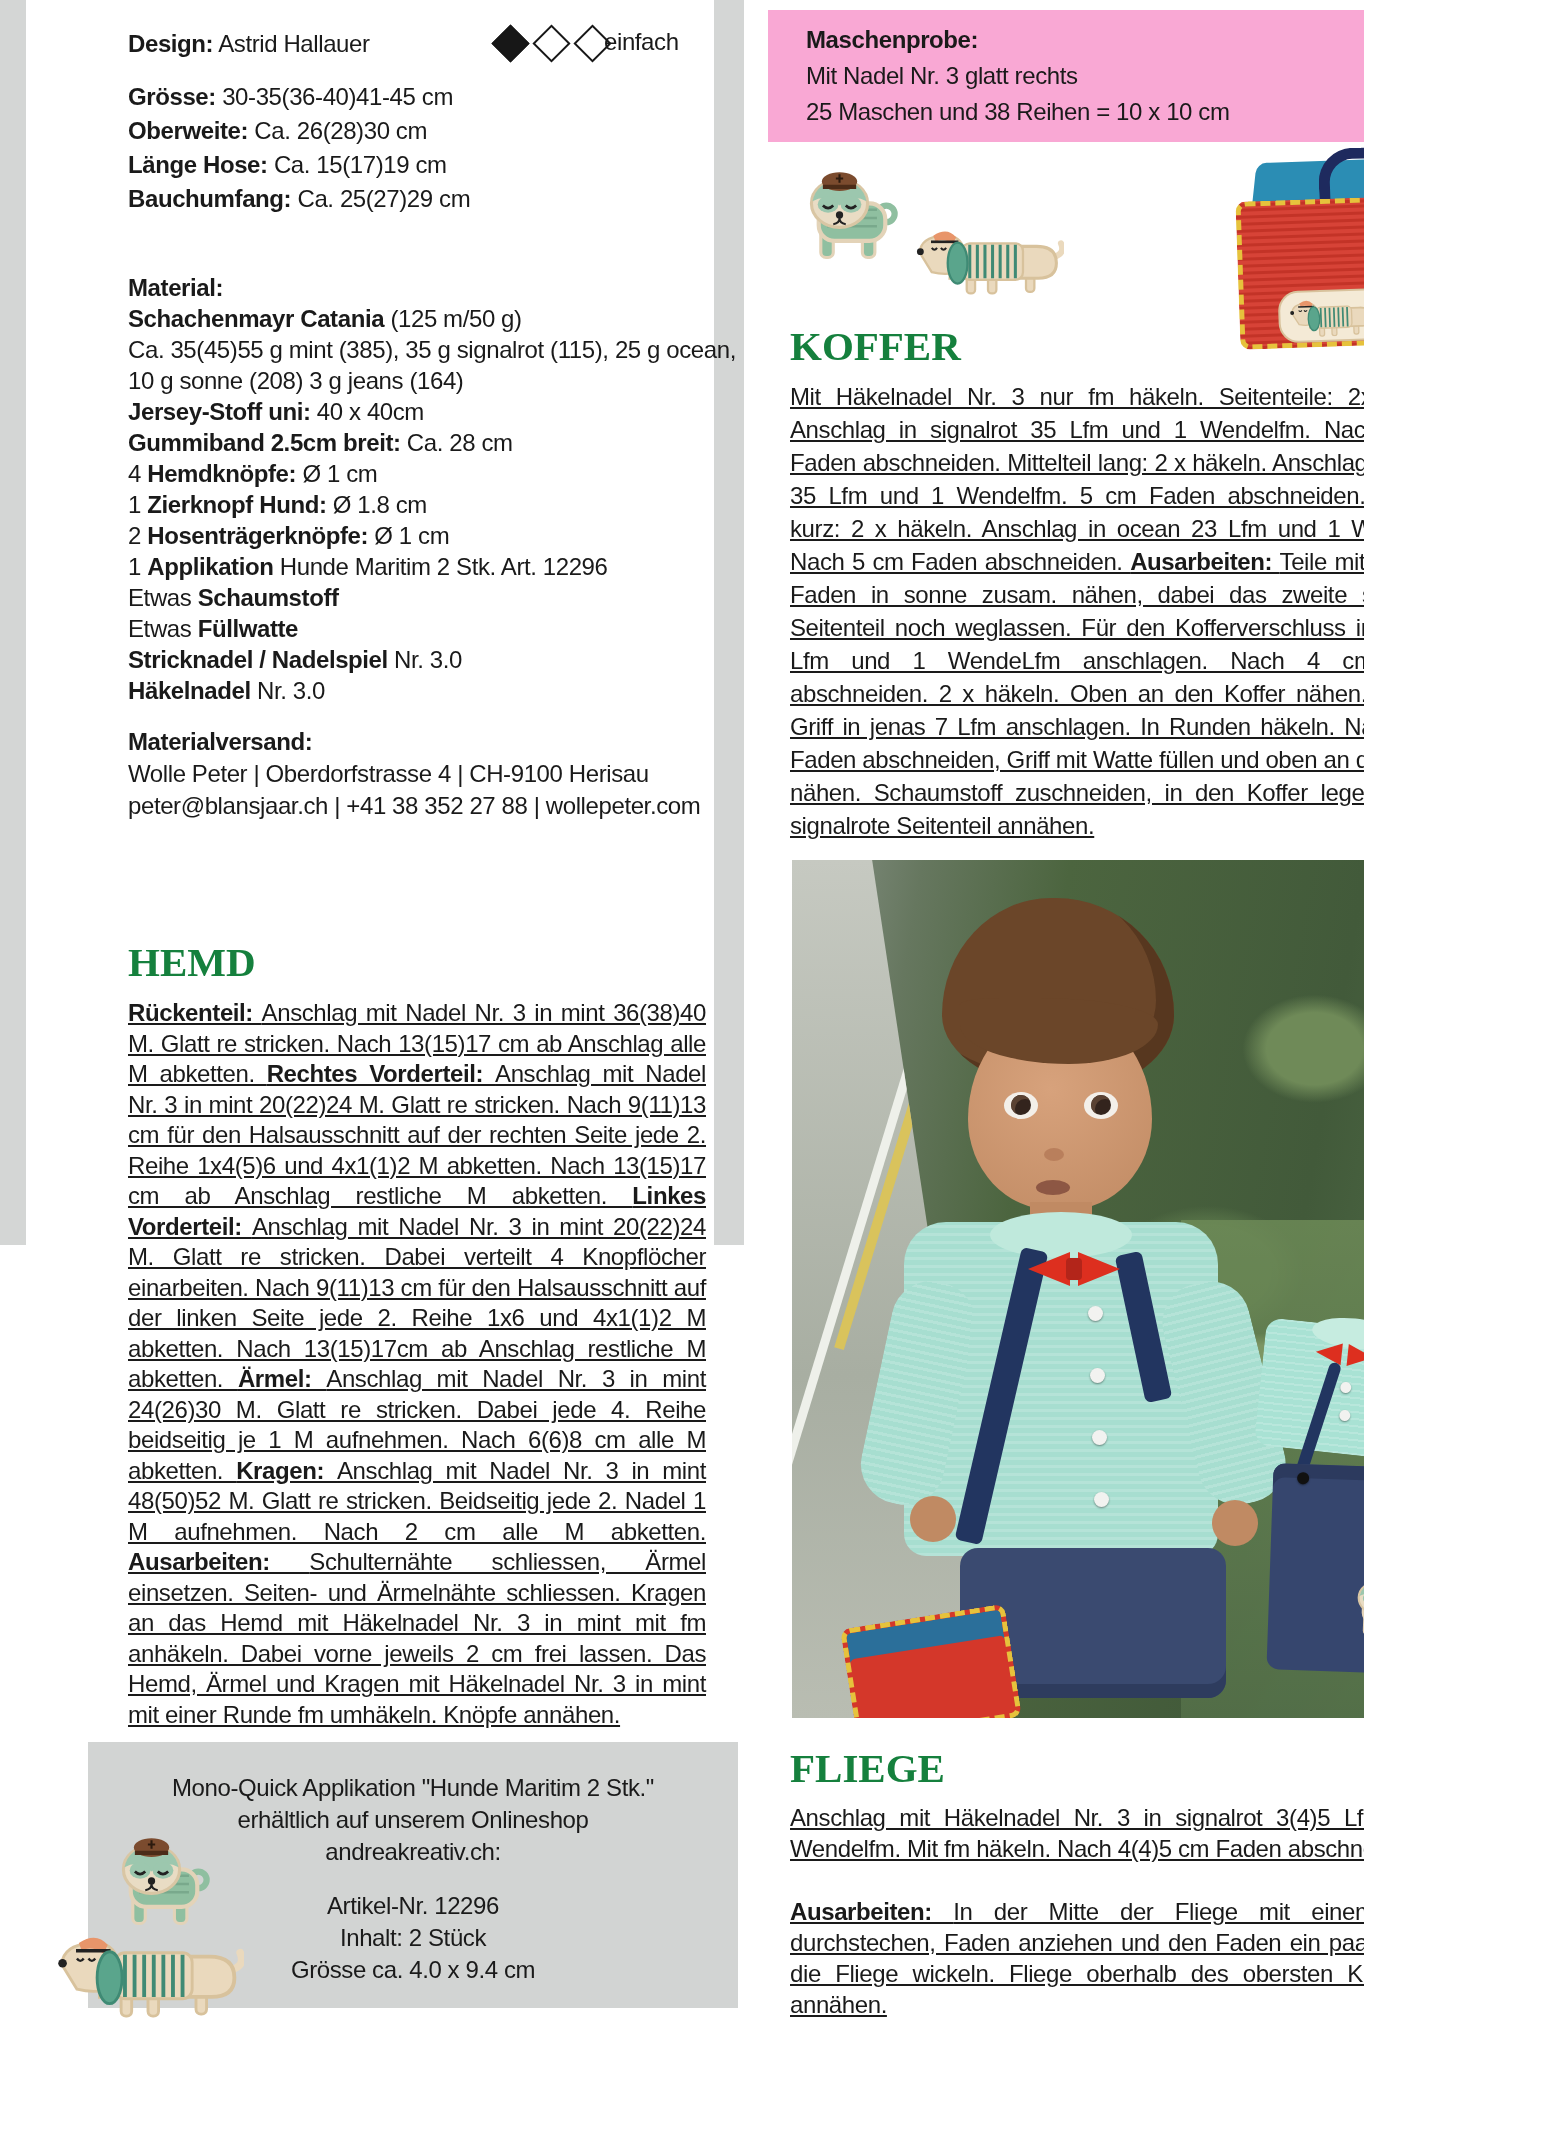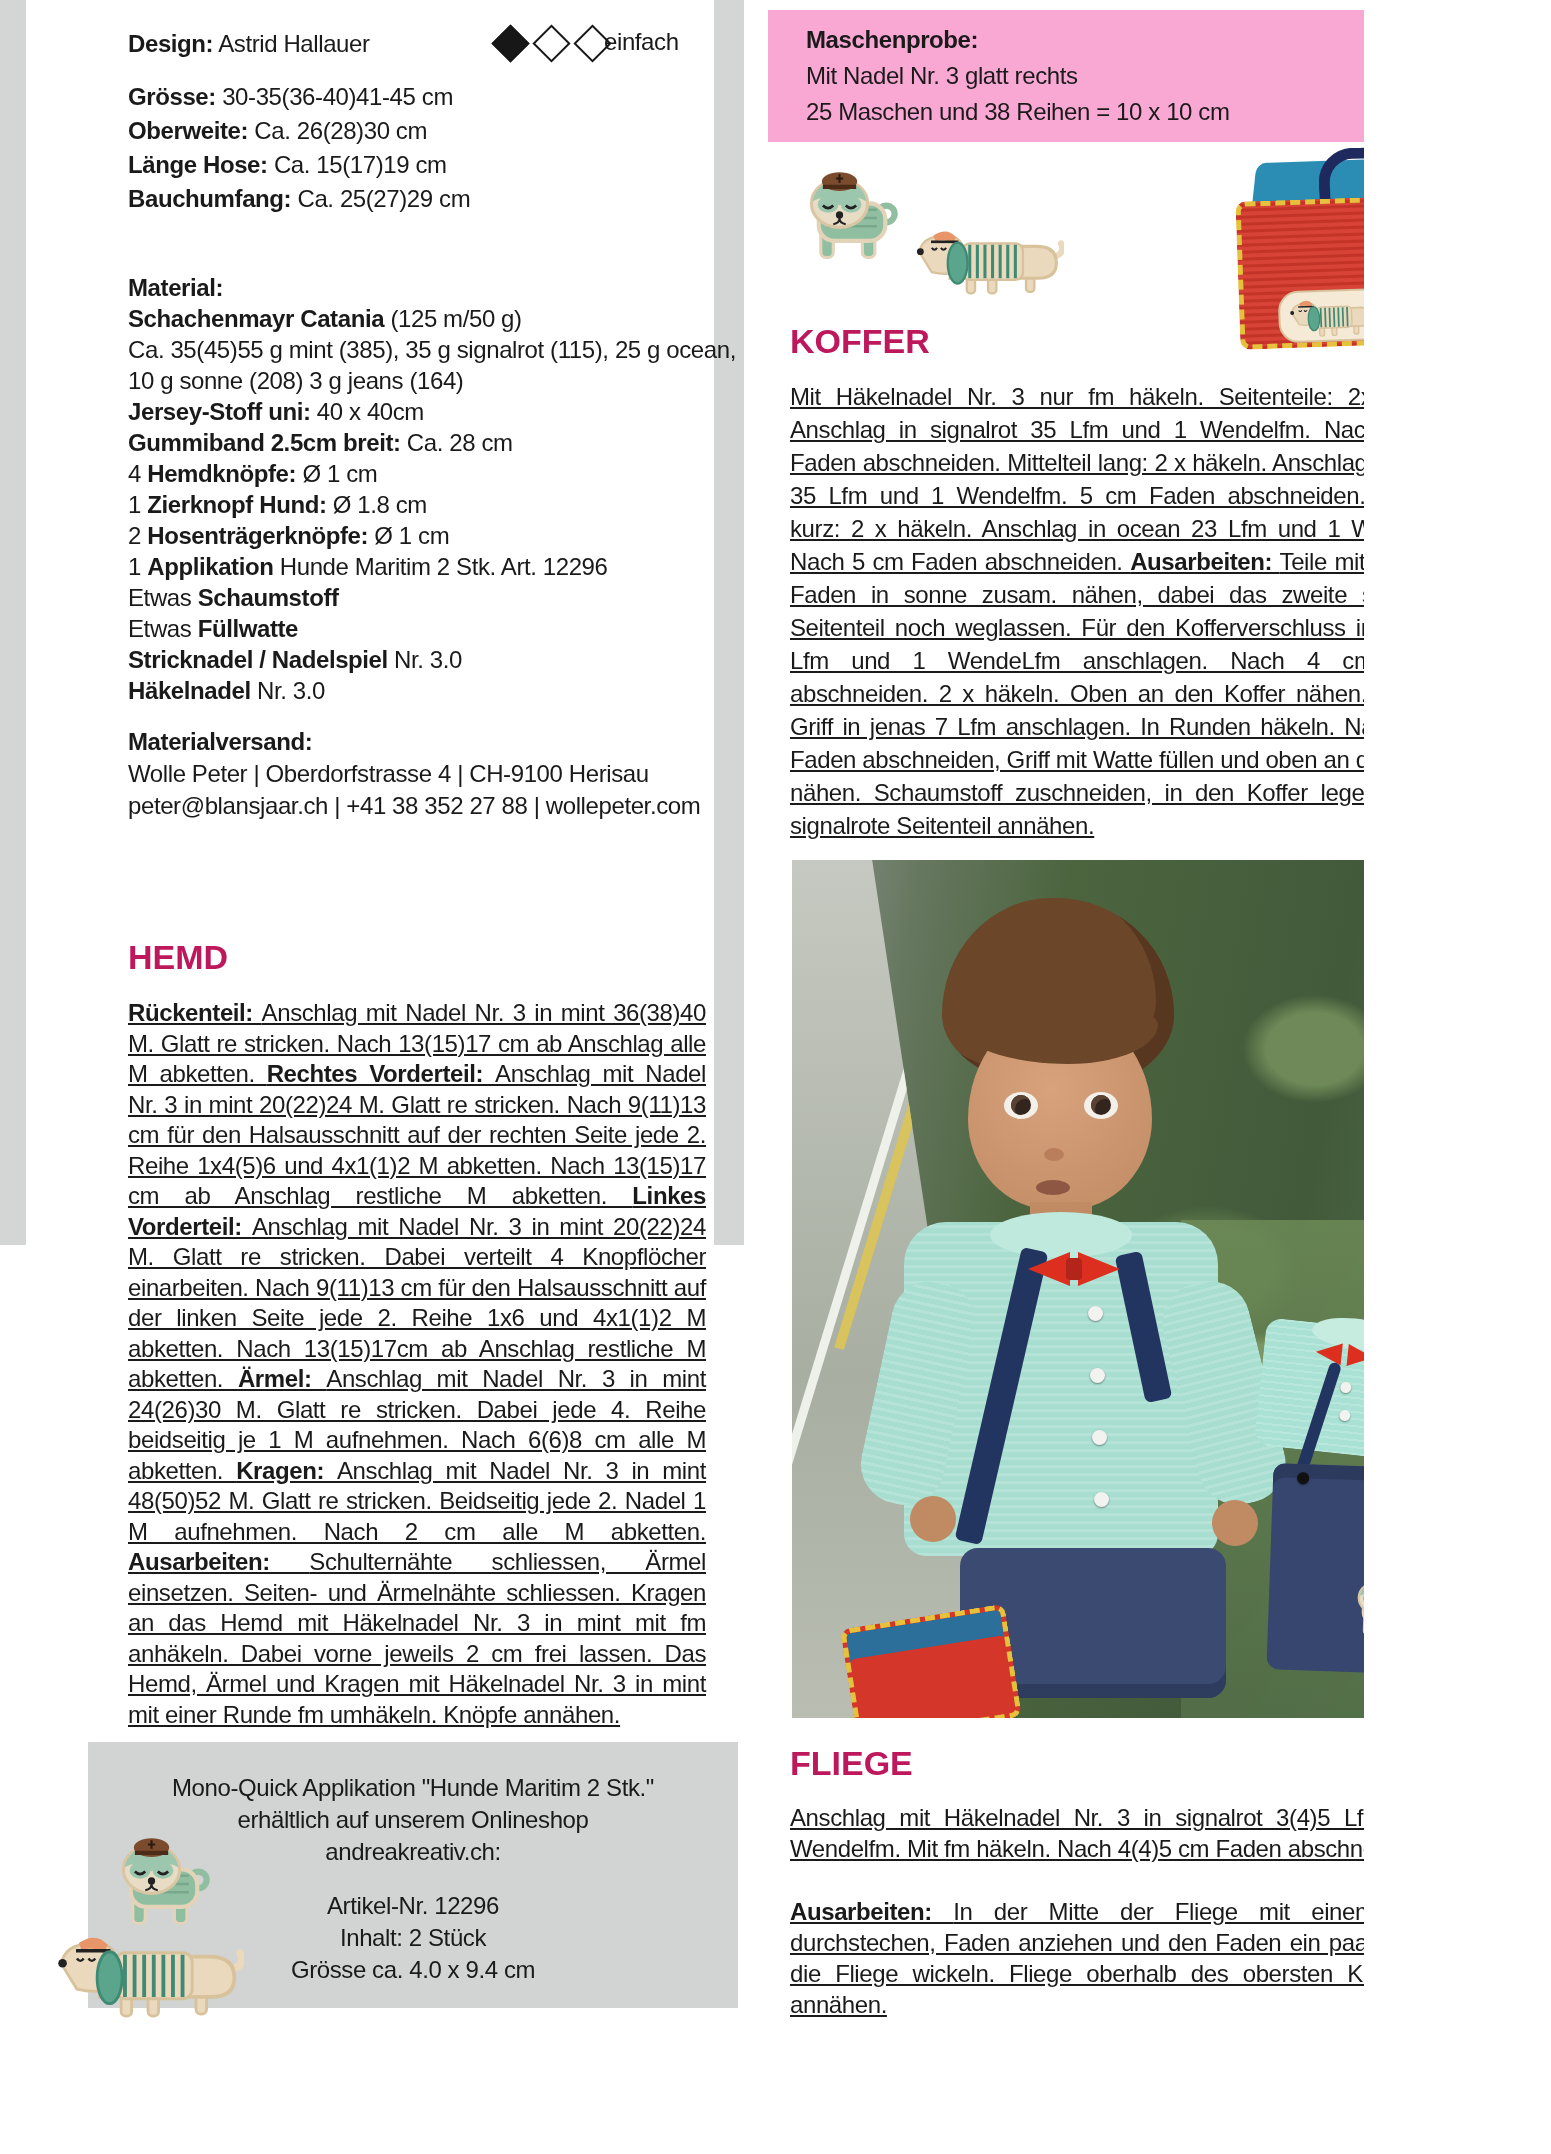--- a/index.html
+++ b/index.html
@@ -6,21 +6,21 @@
   .page{
     position:relative; width:1364px; height:2154px; background:#ffffff; overflow:hidden;
     font-family:"Liberation Sans","DejaVu Sans",sans-serif; color:#1a1a1a;
   }
   .abs{position:absolute;}
   .gray-strip{background:#d4d6d5;}
   b{font-weight:bold;}
   
   .body-text{font-size:24px; letter-spacing:-0.4px; line-height:31px;}
   .just{text-align:justify;text-decoration:underline;}
-  .sec-heading{font-size:34px; font-weight:bold; color:#be185d; letter-spacing:0;}
+  .sec-heading{font-size:41px; font-weight:bold; color:#15803d; letter-spacing:0;font-family:Liberation Serif, serif;}
   .line{white-space:nowrap;}
   .specs .line{line-height:34px;}
   .material .line{line-height:31px;}
   .versand .line{line-height:32px;}
   .mp-box{background:#f9a8d4;}
   .mp-box .line{line-height:36px;}
   .mp-box .line:first-child{font-weight:bold;}
   .promo-box{background:#d2d4d3; text-align:center;}
   .promo-box .line{line-height:32px; white-space:nowrap;}
   .promo-spacer{height:22px;}

